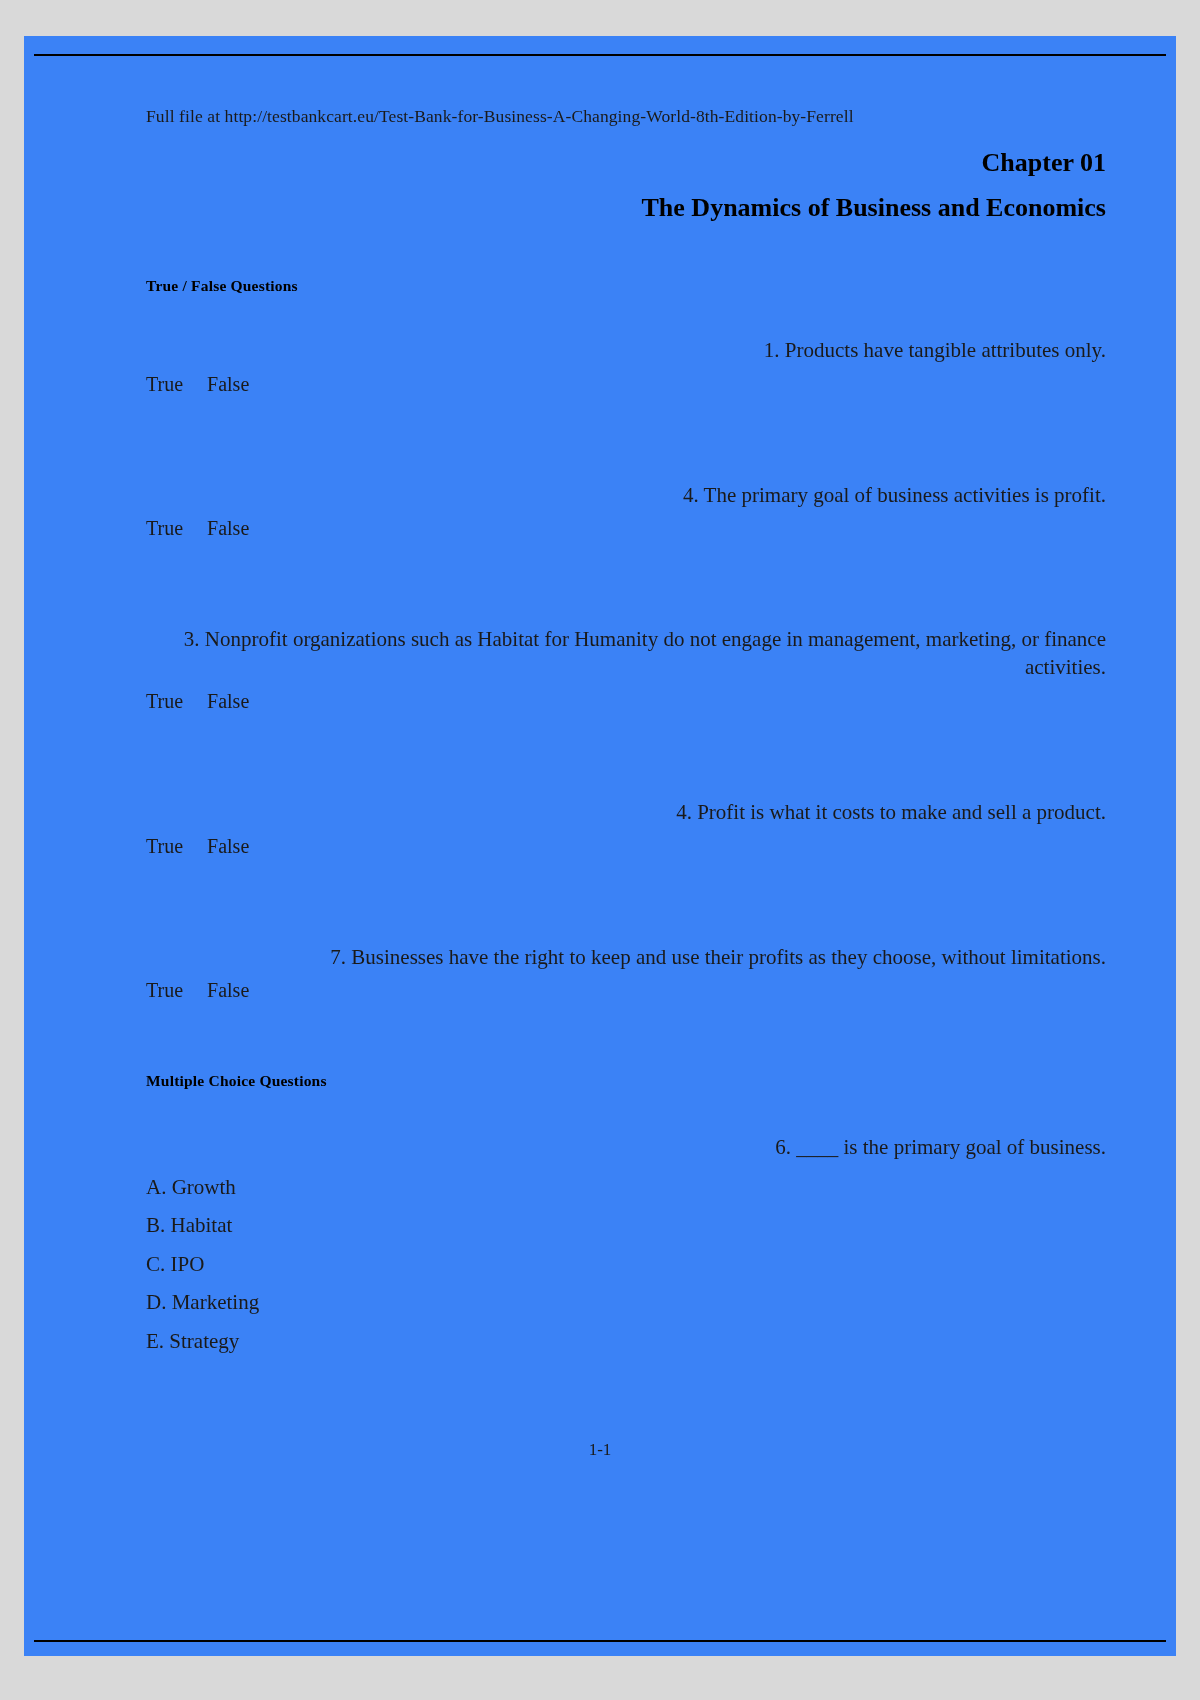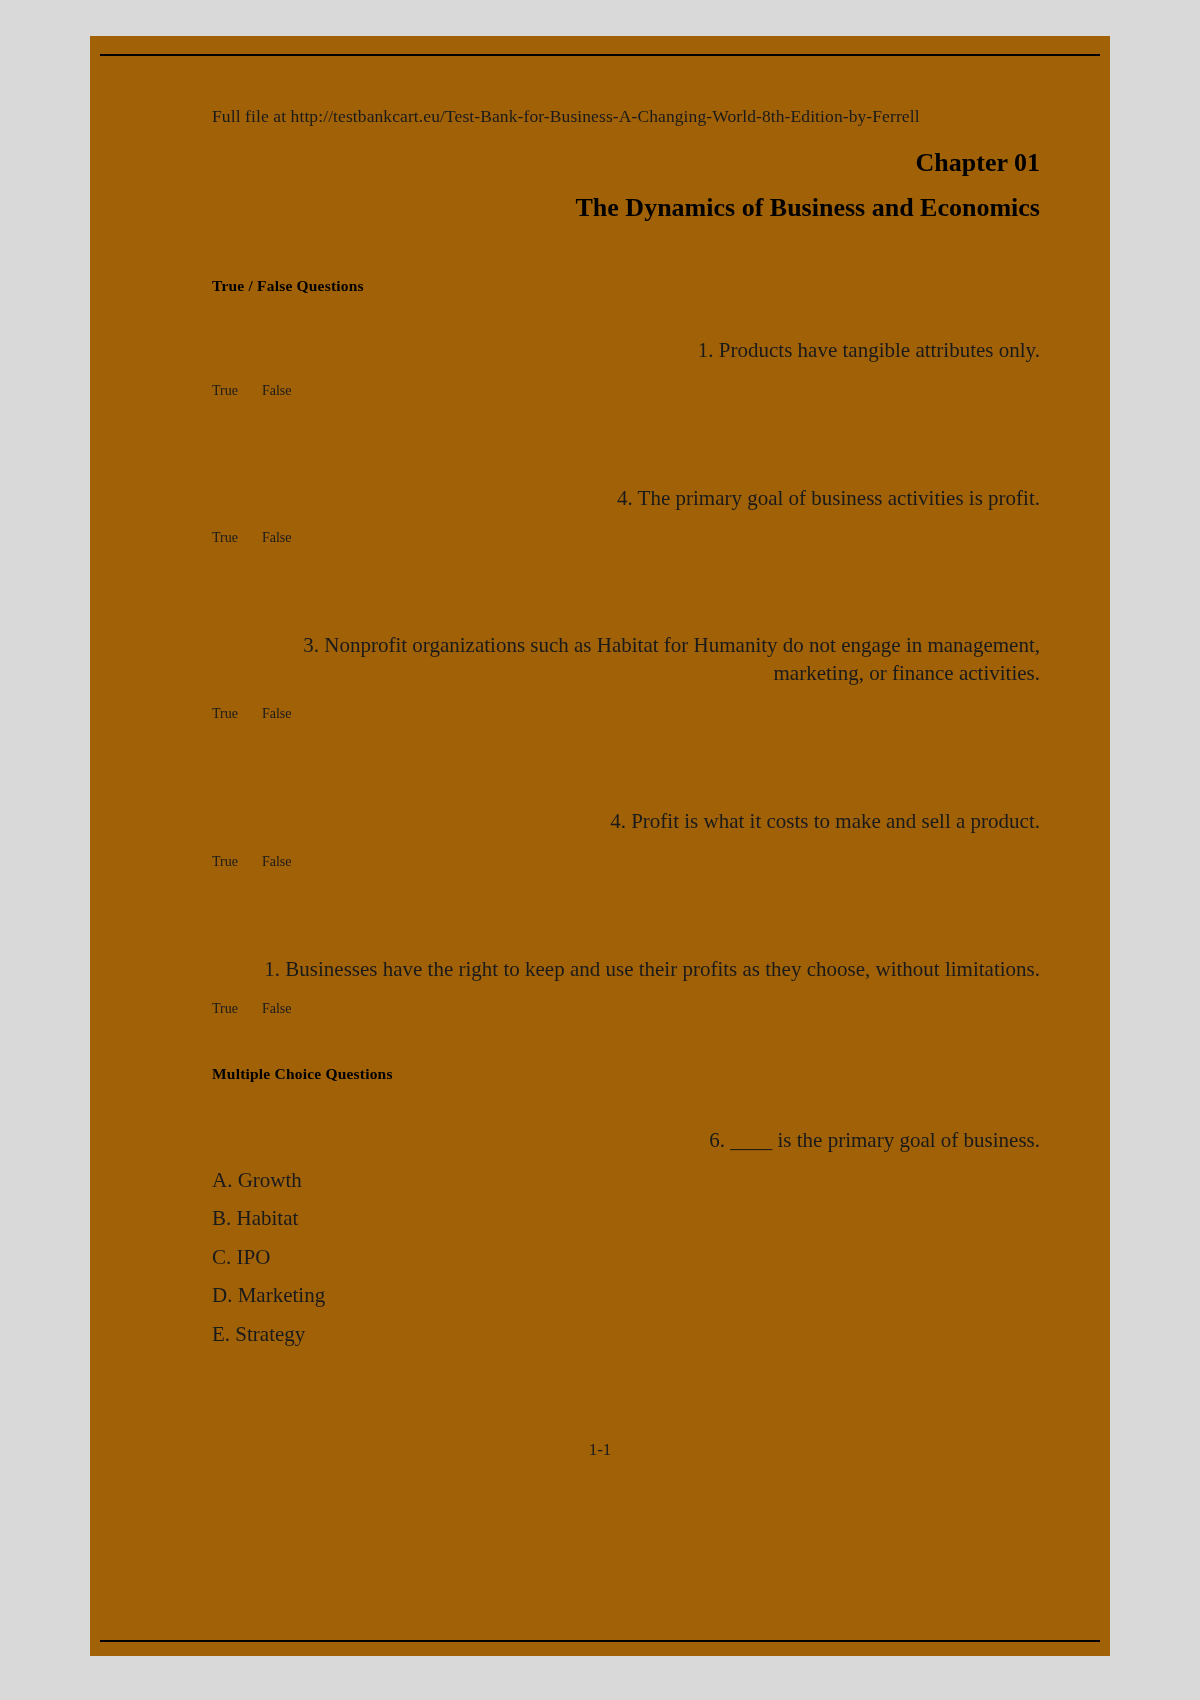--- a/index.html
+++ b/index.html
@@ -7,24 +7,24 @@
     padding: 0;
     background: #d9d9d9;
   }
   body {
     width: 1200px;
     height: 1700px;
     font-family: "Liberation Serif", serif;
   }
   .page {
     position: relative;
-    width: 1020px;
+    width: 1152px;
     height: 1620px;
     margin: 36px auto 0 auto;
-    background: #a16207;
+    background: #3b82f6;
     box-sizing: border-box;
   }
   .rule-top {
     position: absolute;
     left: 10px;
     right: 10px;
     top: 18px;
     height: 0;
     border-top: 2px solid #000;
   }
@@ -76,43 +76,43 @@
   .question-block.first {
     margin-top: 42px;
   }
   .q-text {
     font-size: 21px;
     color: #1a1a1a;
     line-height: 1.32;
     text-align: right;
   }
   .tf-line {
-    font-size: 14px;
+    font-size: 20px;
     color: #1a1a1a;
-    margin-top: 18px;
+    margin-top: 8px;
     text-decoration: underline;
   }
   .tf-line .opt {
     display: inline-block;
   }
   .tf-line .opt.false {
     margin-left: 24px;
   }
   .choice {
     font-size: 21px;
     color: #1a1a1a;
     line-height: 1.26;
     margin-top: 12px;
   }
   .spacer-lg { height: 42px; }
   .mc-heading {
     font-size: 15.5px;
     font-weight: bold;
     color: #000;
-    margin-top: 48px;
+    margin-top: 70px;
     letter-spacing: 0.2px;
   }
   .page-number {
     position: absolute;
     left: 0;
     right: 0;
     bottom: 196px;
     text-align: center;
     font-size: 17px;
     color: #1a1a1a;
@@ -166,21 +166,21 @@
     <div class="question-block">
       <div class="q-text">4. Profit is what it costs to make and sell a product.</div>
       <div class="tf-line">
         <span class="opt true">True</span><span class="opt false">False</span>
       </div>
     </div>
 
     <div class="spacer-lg"></div>
 
     <div class="question-block">
-      <div class="q-text">1. Businesses have the right to keep and use their profits as they choose, without limitations.</div>
+      <div class="q-text">7. Businesses have the right to keep and use their profits as they choose, without limitations.</div>
       <div class="tf-line">
         <span class="opt true">True</span><span class="opt false">False</span>
       </div>
     </div>
 
     <div class="mc-heading">Multiple Choice Questions</div>
 
     <div class="question-block">
       <div class="q-text">6. ____ is the primary goal of business.</div>
       <div class="choice">A. Growth</div>

